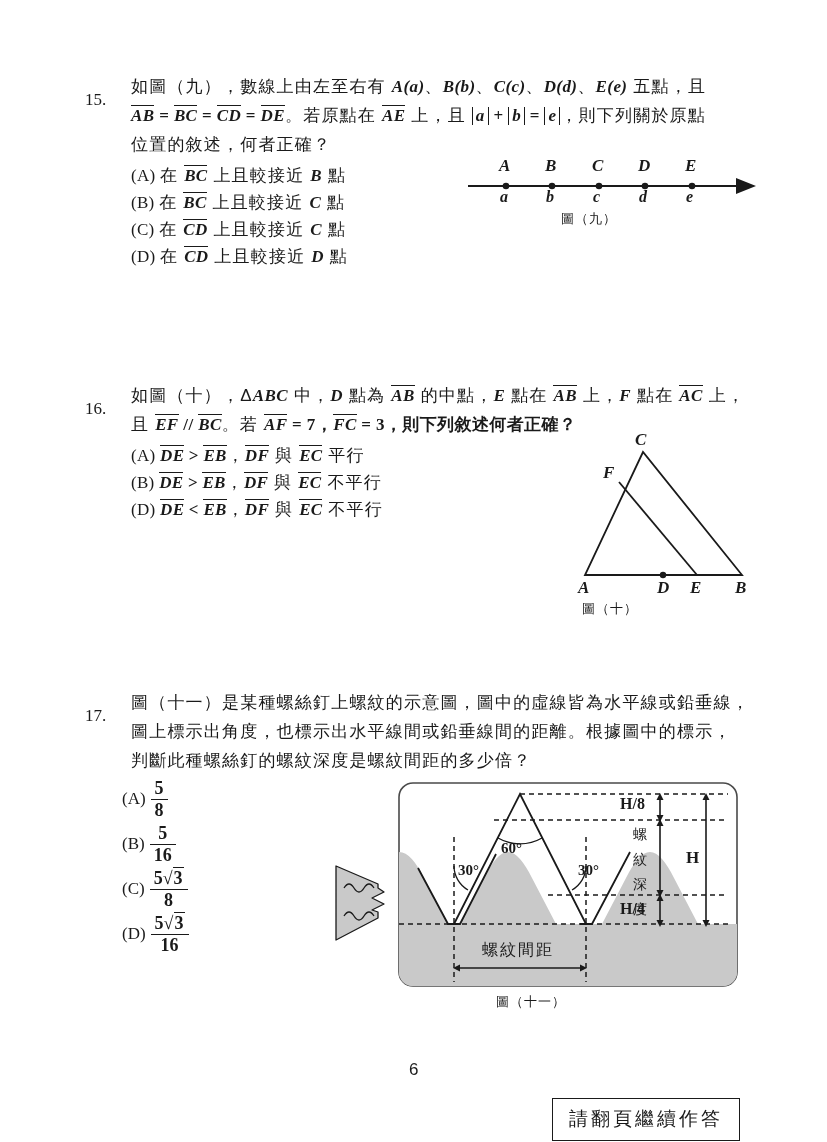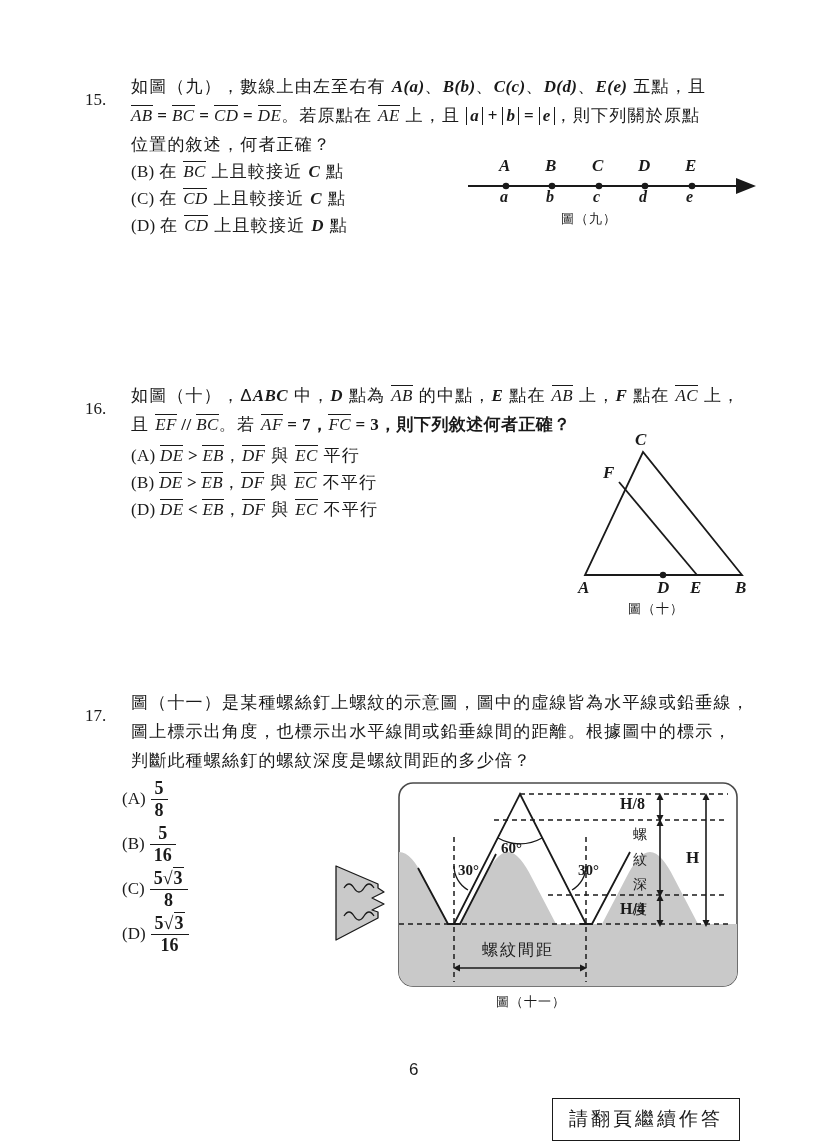--- a/index.html
+++ b/index.html
@@ -49,21 +49,21 @@
     line-height: 27px;
     white-space: nowrap;
     letter-spacing: 0.3px;
   }
   .cjk { font-family: Liberation Sans, sans-serif; letter-spacing: 1.2px; }
   .mi  { font-family: "Liberation Serif", serif; font-style: italic; font-weight: bold; }
   .mb  { font-family: "Liberation Serif", serif; font-weight: bold; }
   .ovl {
     font-family: "Liberation Serif", serif;
     font-style: italic;
-    font-weight: normal;
+    font-weight: bold;
     border-top: 1.6px solid #1a1a1a;
     padding-top: 1px;
     display: inline-block;
     line-height: 1;
   }
   .abs-label {
     display: inline-block;
     border-left: 1.6px solid #1a1a1a;
     border-right: 1.6px solid #1a1a1a;
     padding: 0 3px;
@@ -145,20 +145,24 @@
       <div class="qline">
         <span class="cjk">如圖（九），數線上由左至右有 </span><span class="mi">A(a)</span><span class="cjk">、</span><span class="mi">B(b)</span><span class="cjk">、</span><span class="mi">C(c)</span><span class="cjk">、</span><span class="mi">D(d)</span><span class="cjk">、</span><span class="mi">E(e)</span><span class="cjk"> 五點，且</span>
       </div>
 
       <div class="qline" style="margin-top:3px;">
         <span class="ovl">AB</span><span class="mb"> = </span><span class="ovl">BC</span><span class="mb"> = </span><span class="ovl">CD</span><span class="mb"> = </span><span class="ovl">DE</span><span class="cjk">。若原點在 </span><span class="ovl">AE</span><span class="cjk"> 上，且 </span><span class="abs-label">a</span><span class="mb"> + </span><span class="abs-label">b</span><span class="mb"> = </span><span class="abs-label">e</span><span class="cjk">，則下列關於原點</span>
       </div>
 
       <div class="qline cjk" style="margin-top:3px;">位置的敘述，何者正確？</div>
 
+      <div class="opt" style="margin-top:4px;">
+        <span>(A)</span>
+        <span class="cjk">在 </span><span class="ovl">BC</span><span class="cjk"> 上且較接近 </span><span class="mi">B</span><span class="cjk"> 點</span>
+      </div>
       <div class="opt">
         <span>(B)</span>
         <span class="cjk">在 </span><span class="ovl">BC</span><span class="cjk"> 上且較接近 </span><span class="mi">C</span><span class="cjk"> 點</span>
       </div>
       <div class="opt">
         <span>(C)</span>
         <span class="cjk">在 </span><span class="ovl">CD</span><span class="cjk"> 上且較接近 </span><span class="mi">C</span><span class="cjk"> 點</span>
       </div>
       <div class="opt">
         <span>(D)</span>
@@ -234,21 +238,21 @@
     </svg>
     <div style="position:absolute;left:0;top:0;width:185px;height:160px;">
       <span class="mi" style="position:absolute;left:60px;top:0px;font-size:17px;">C</span>
       <span class="mi" style="position:absolute;left:28px;top:33px;font-size:17px;">F</span>
       <span class="mi" style="position:absolute;left:3px;top:148px;font-size:17px;">A</span>
       <span class="mi" style="position:absolute;left:82px;top:148px;font-size:17px;">D</span>
       <span class="mi" style="position:absolute;left:115px;top:148px;font-size:17px;">E</span>
       <span class="mi" style="position:absolute;left:160px;top:148px;font-size:17px;">B</span>
     </div>
   </div>
-  <div class="figcap" style="left:628px; top:600px;">圖（十）</div>
+  <div class="figcap" style="left:582px; top:600px;">圖（十）</div>
 
   <div class="qblock" style="left:85px; top:690px; width:700px;">
     <div class="qnum">17.</div>
     <div class="qbody">
       <div class="qline cjk">圖（十一）是某種螺絲釘上螺紋的示意圖，圖中的虛線皆為水平線或鉛垂線，</div>
       <div class="qline cjk" style="margin-top:3px;">圖上標示出角度，也標示出水平線間或鉛垂線間的距離。根據圖中的標示，</div>
       <div class="qline cjk" style="margin-top:3px;">判斷此種螺絲釘的螺紋深度是螺紋間距的多少倍？</div>
     </div>
   </div>
 

